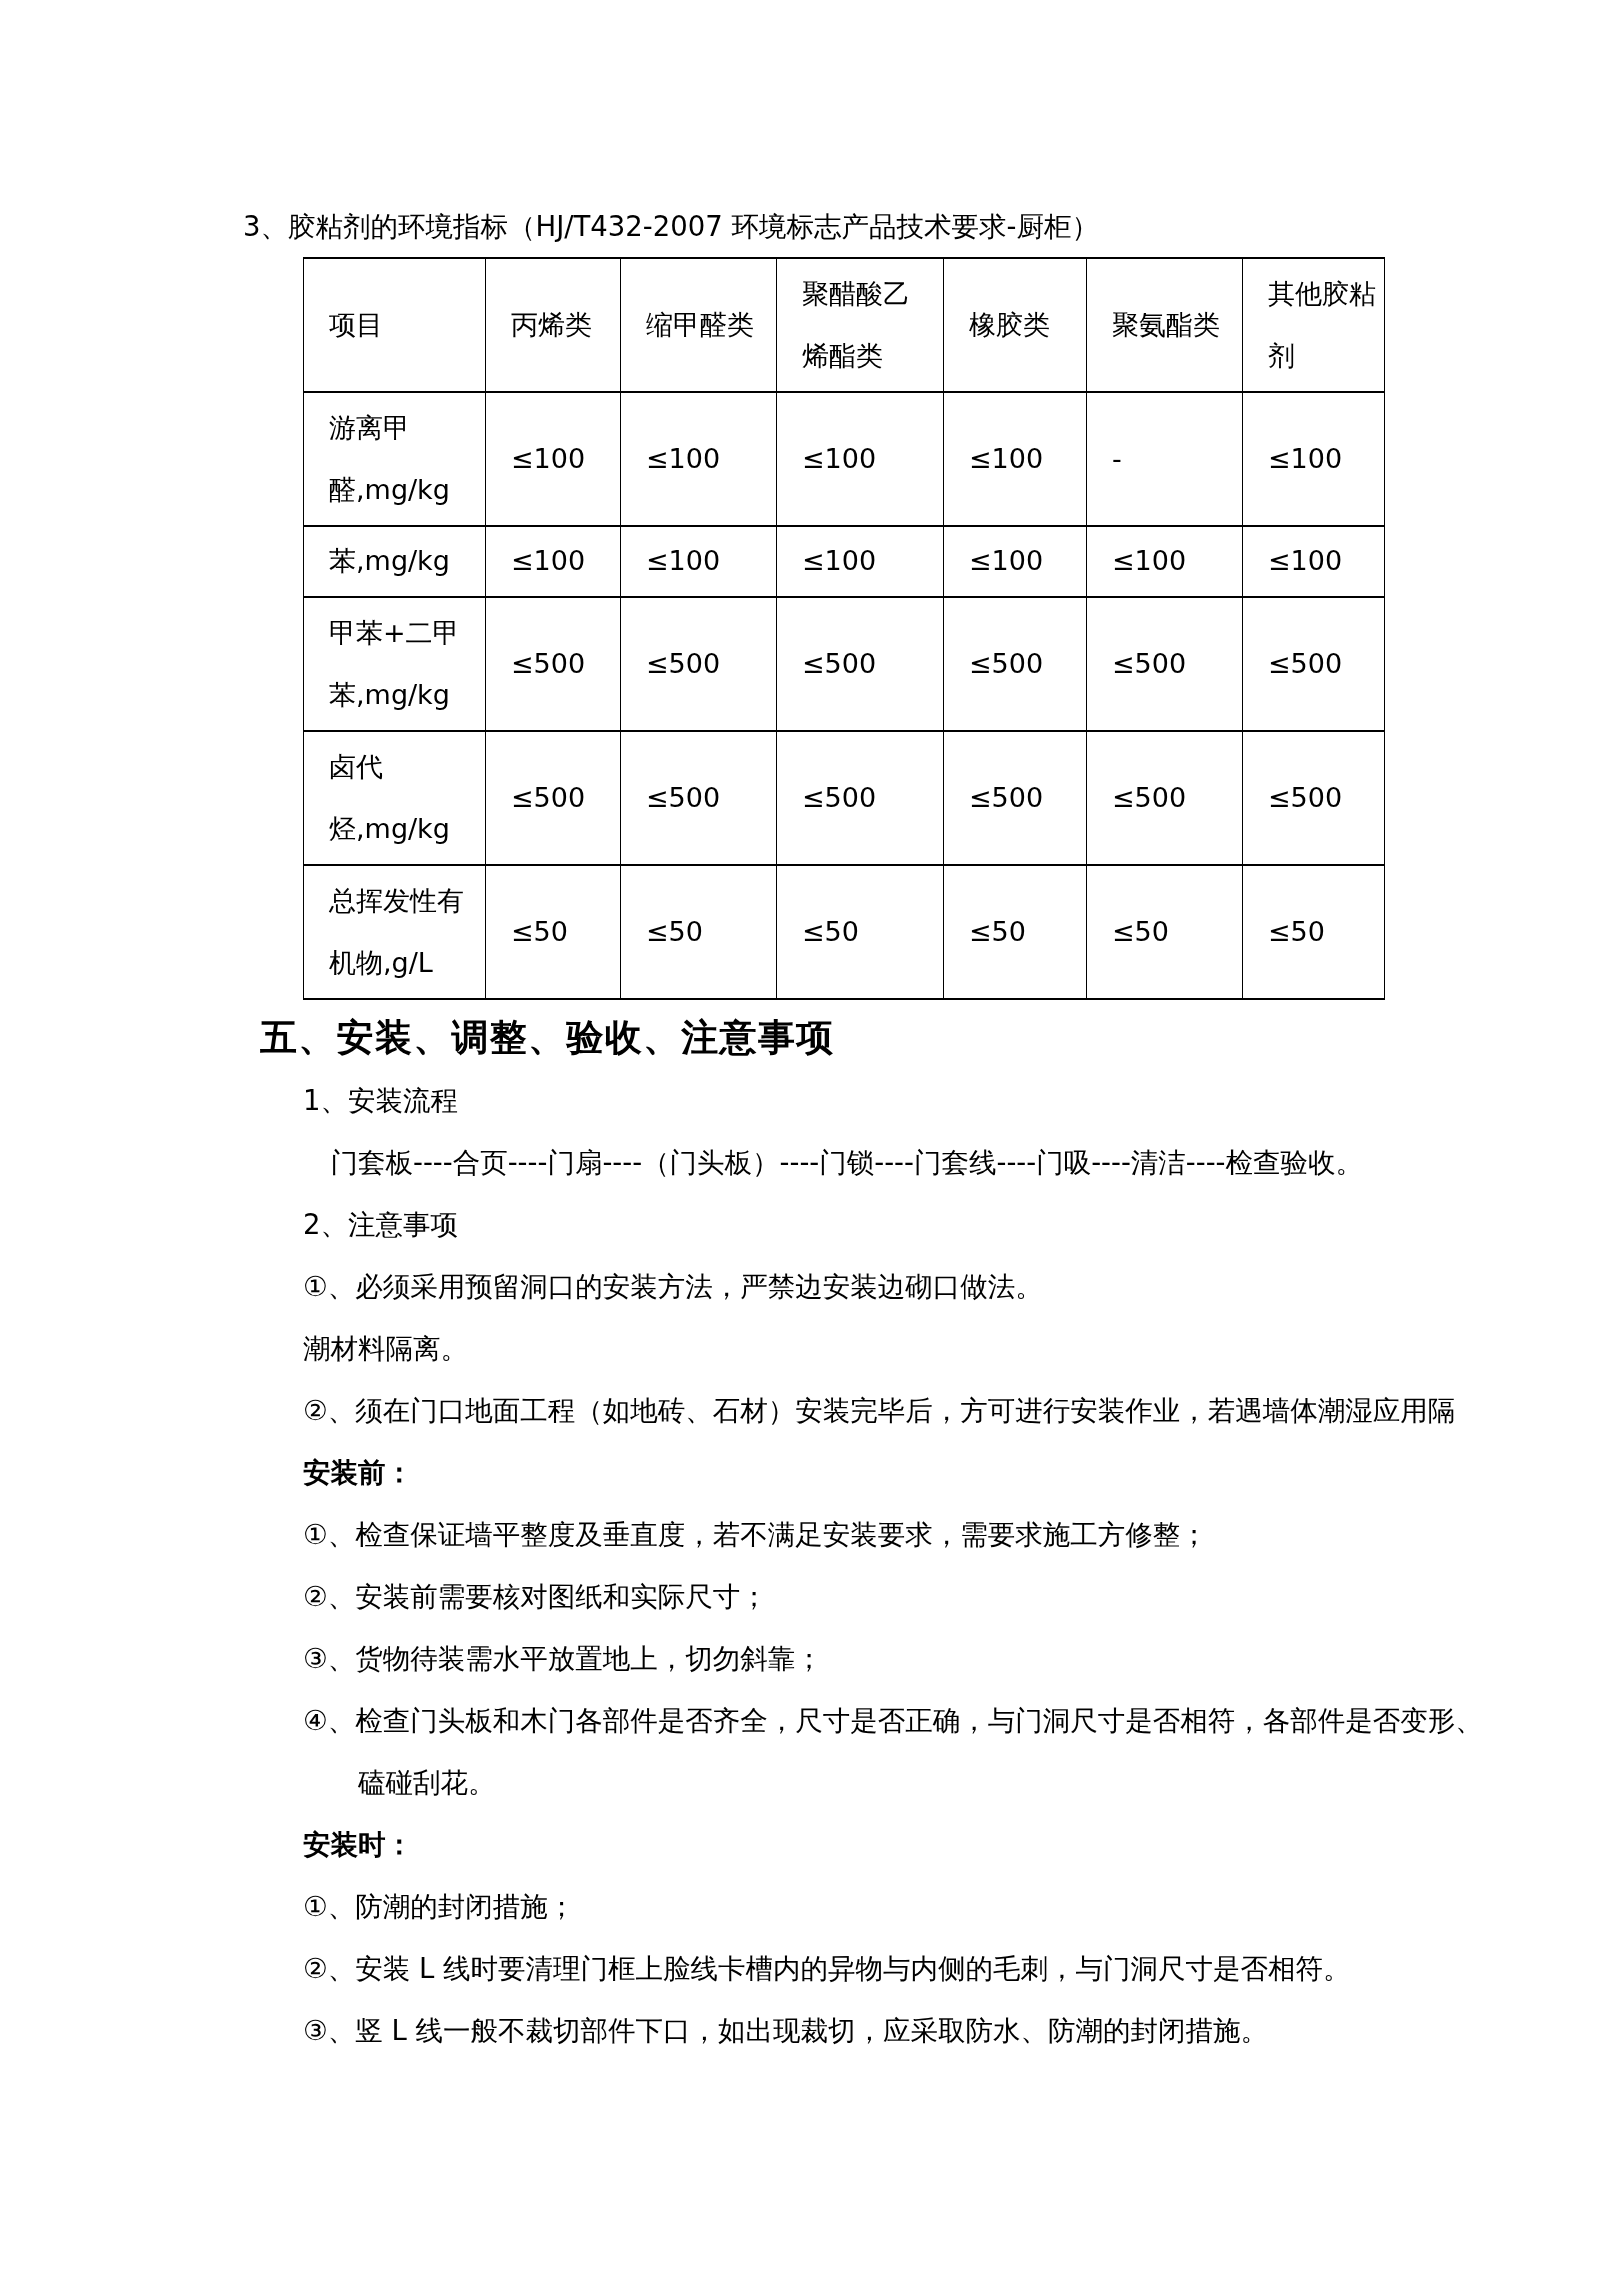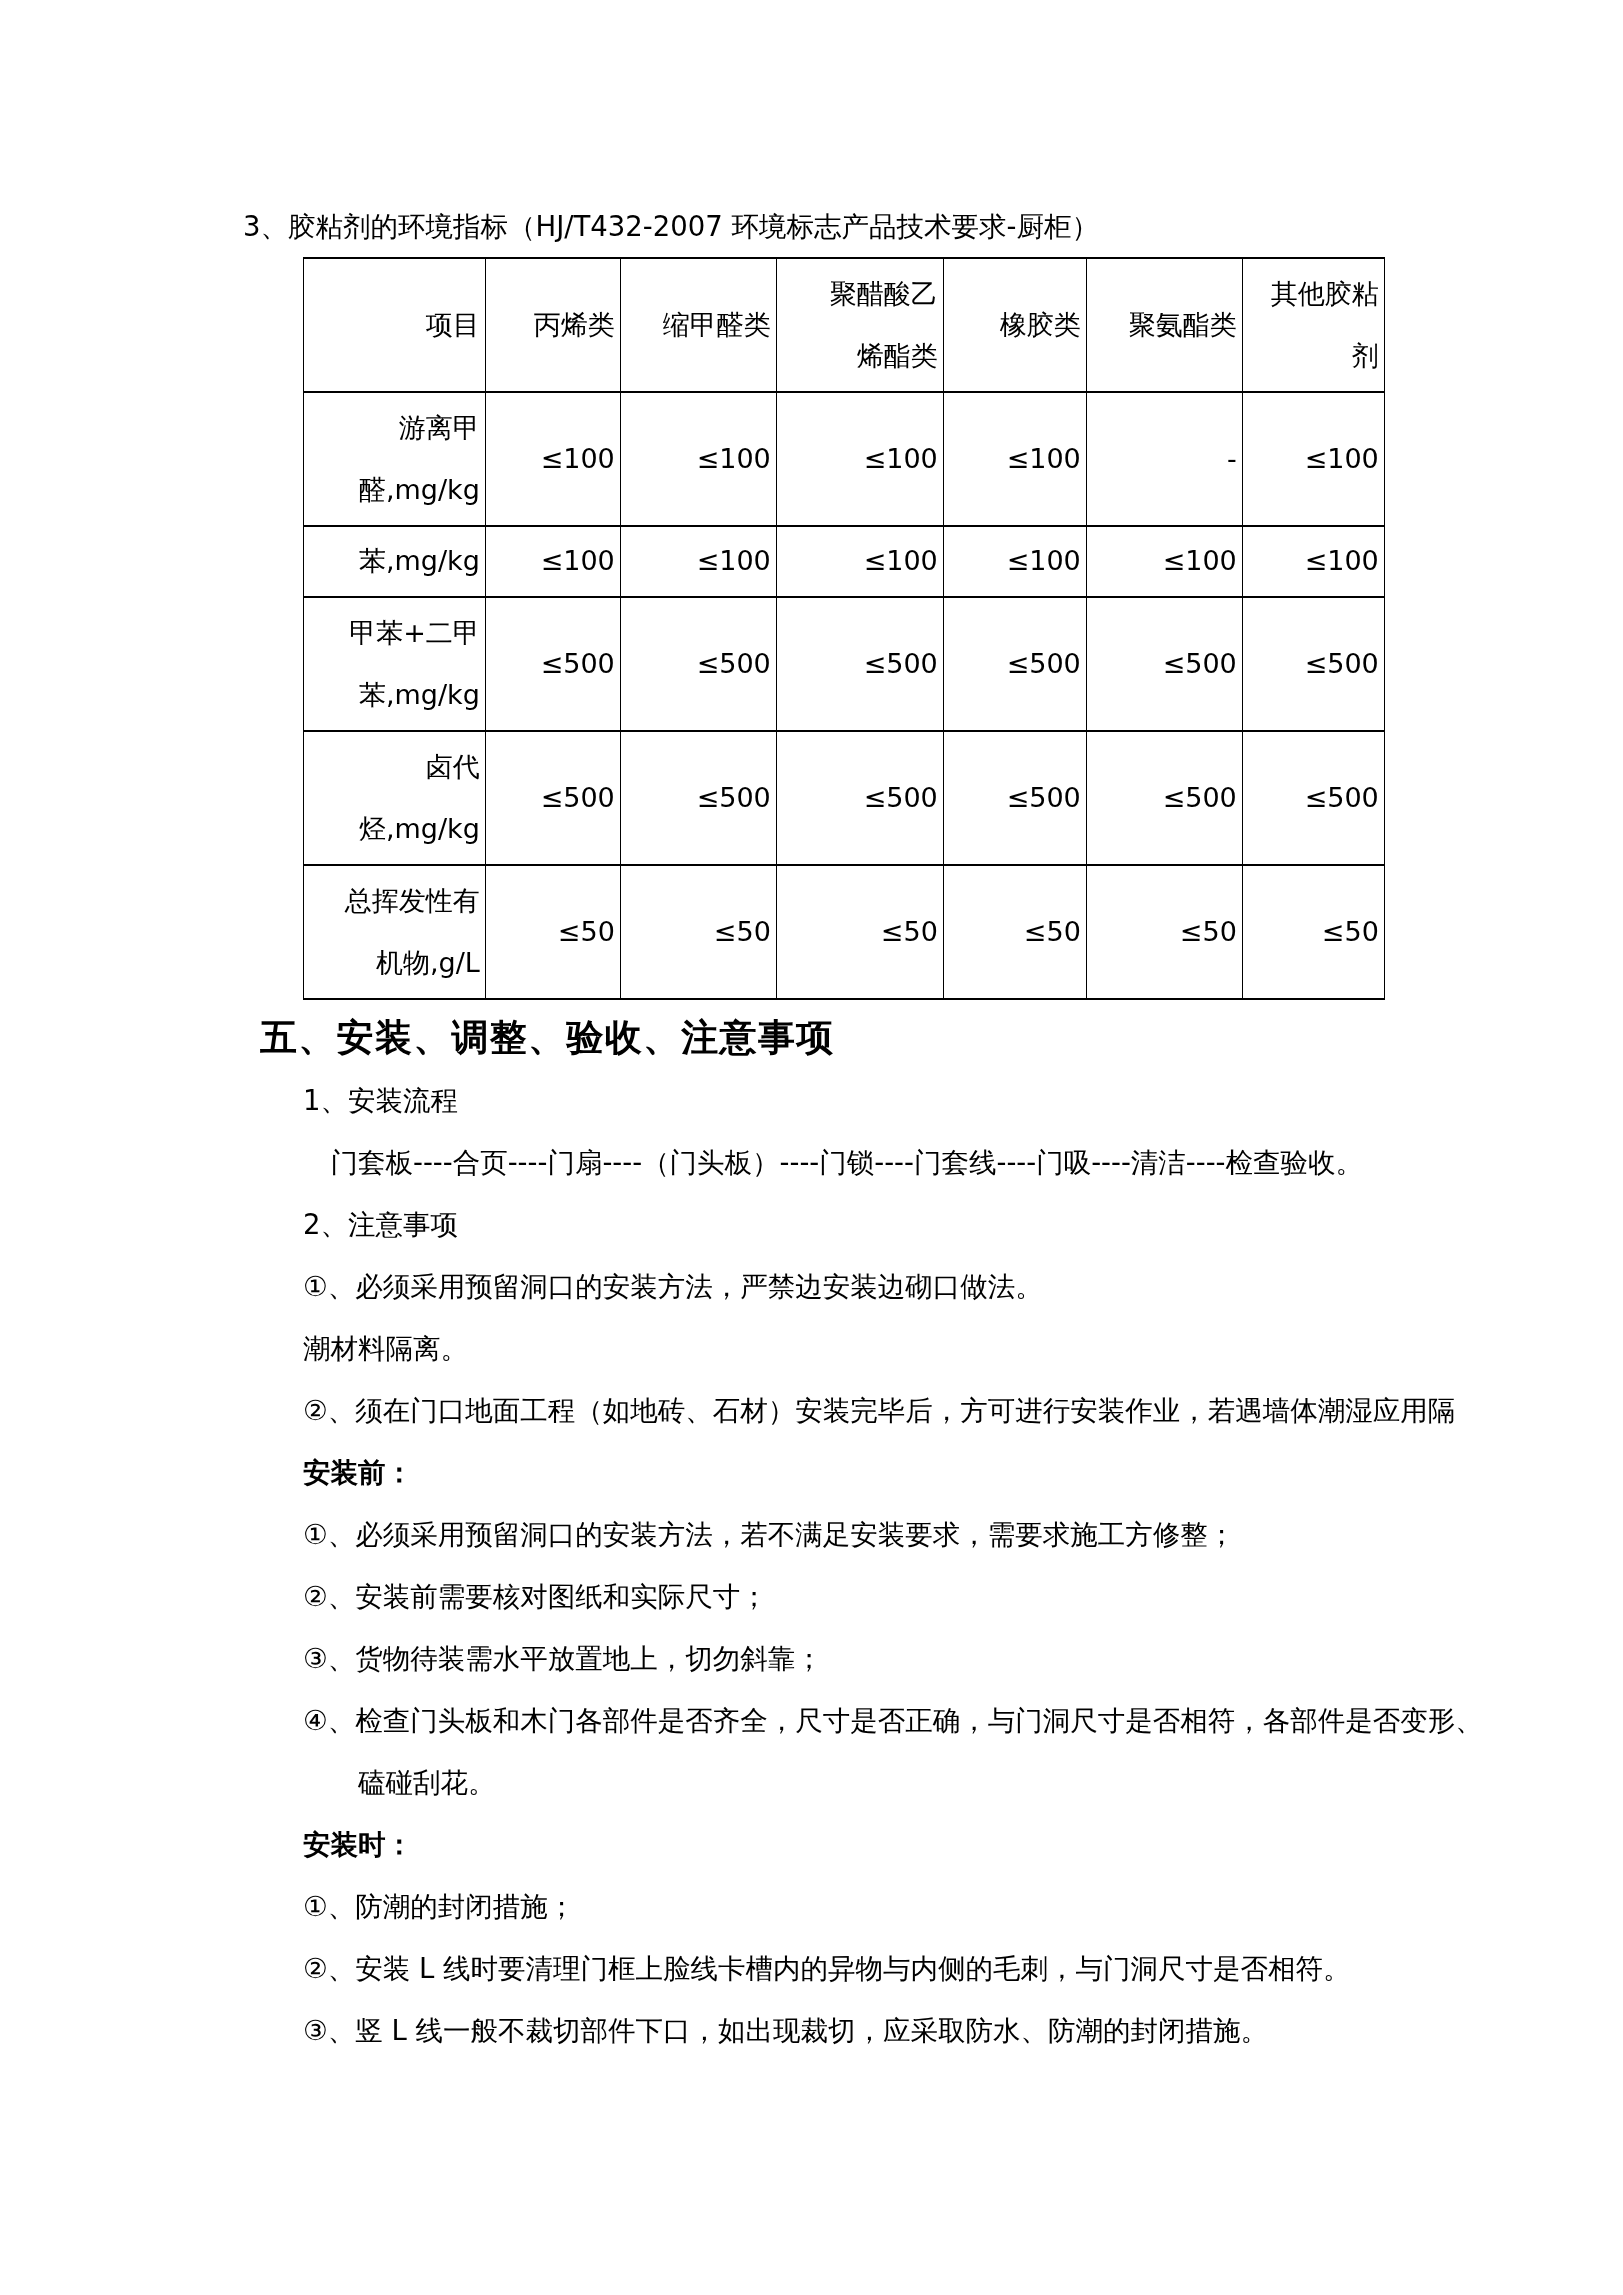--- a/index.html
+++ b/index.html
@@ -31,21 +31,21 @@
     border-collapse: collapse;
     table-layout: fixed;
     font-size: 27px;
   }
   table.adhesive-table th,
   table.adhesive-table td {
     border: 1.3px solid #000;
     border-top-width: 2px;
     border-bottom-width: 2px;
     font-weight: normal;
-    text-align: right;
+    text-align: left;
     vertical-align: middle;
     padding: 3.9px 5.2px 3.9px 25px;
     line-height: 62px;
     white-space: pre-line;
     word-break: break-all;
   }
   table.adhesive-table col.c0 { width: 182px; }
   table.adhesive-table col.c1 { width: 135px; }
   table.adhesive-table col.c2 { width: 156px; }
   table.adhesive-table col.c3 { width: 167px; }
@@ -166,21 +166,21 @@
   <h1 class="section-heading">五、安装、调整、验收、注意事项</h1>
 
   <div class="body-lines">
       <p class="item">1、安装流程</p>
       <p class="flow">门套板----合页----门扇----（门头板）----门锁----门套线----门吸----清洁----检查验收。</p>
       <p class="item">2、注意事项</p>
       <p class="item">①、必须采用预留洞口的安装方法，严禁边安装边砌口做法。</p>
       <p class="item">潮材料隔离。</p>
       <p class="item">②、须在门口地面工程（如地砖、石材）安装完毕后，方可进行安装作业，若遇墙体潮湿应用隔</p>
       <p class="label">安装前：</p>
-      <p class="item">①、必须采用预留洞口的安装方法，若不满足安装要求，需要求施工方修整；</p>
+      <p class="item">①、检查保证墙平整度及垂直度，若不满足安装要求，需要求施工方修整；</p>
       <p class="item">②、安装前需要核对图纸和实际尺寸；</p>
       <p class="item">③、货物待装需水平放置地上，切勿斜靠；</p>
       <p class="item">④、检查门头板和木门各部件是否齐全，尺寸是否正确，与门洞尺寸是否相符，各部件是否变形、</p>
       <p class="continuation">磕碰刮花。</p>
       <p class="label">安装时：</p>
       <p class="item">①、防潮的封闭措施；</p>
       <p class="item">②、安装 L 线时要清理门框上脸线卡槽内的异物与内侧的毛刺，与门洞尺寸是否相符。</p>
       <p class="item">③、竖 L 线一般不裁切部件下口，如出现裁切，应采取防水、防潮的封闭措施。</p>
     </div>
 

